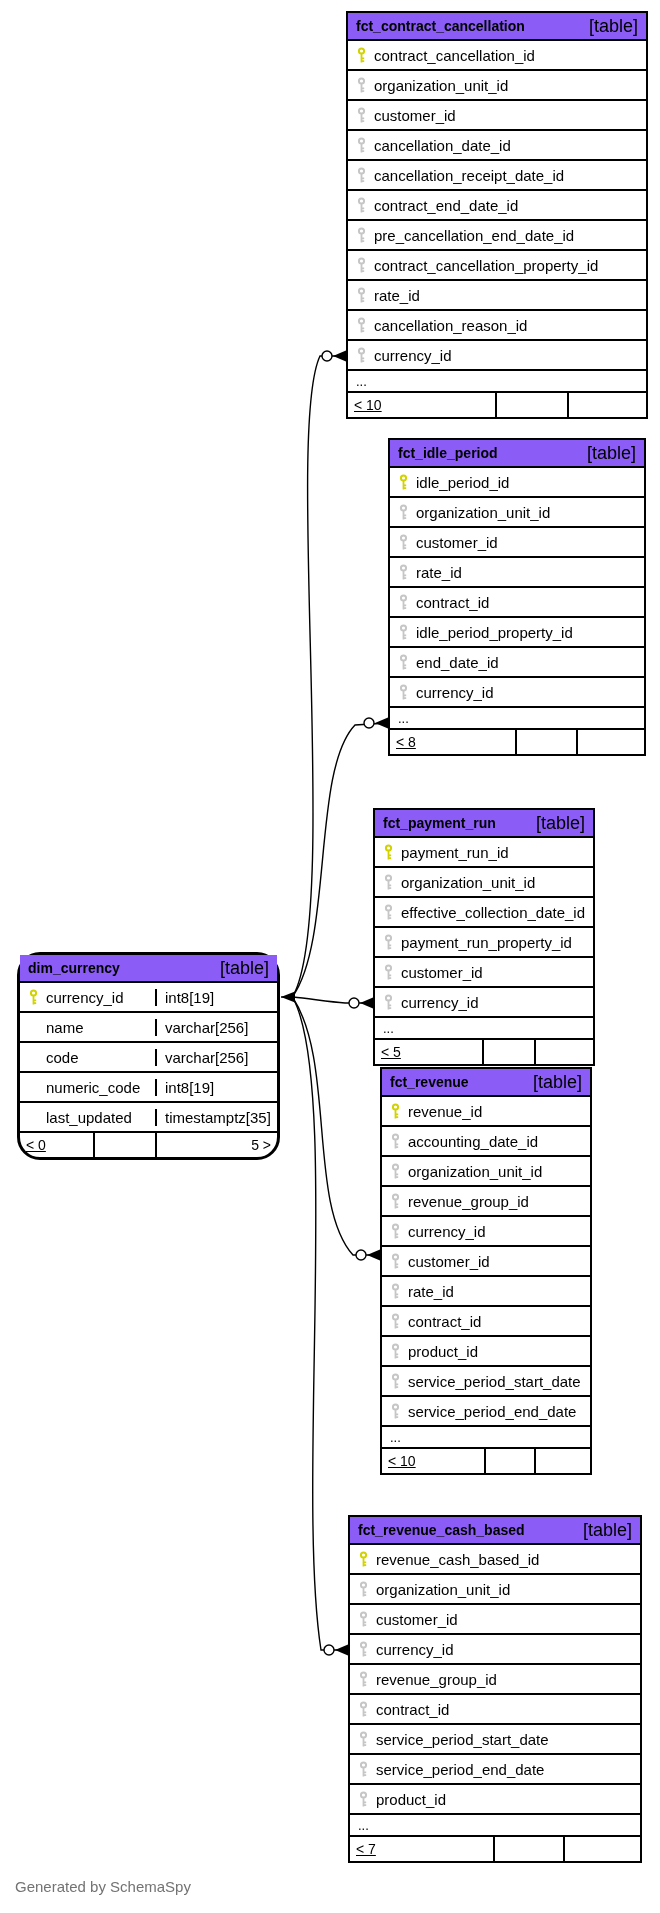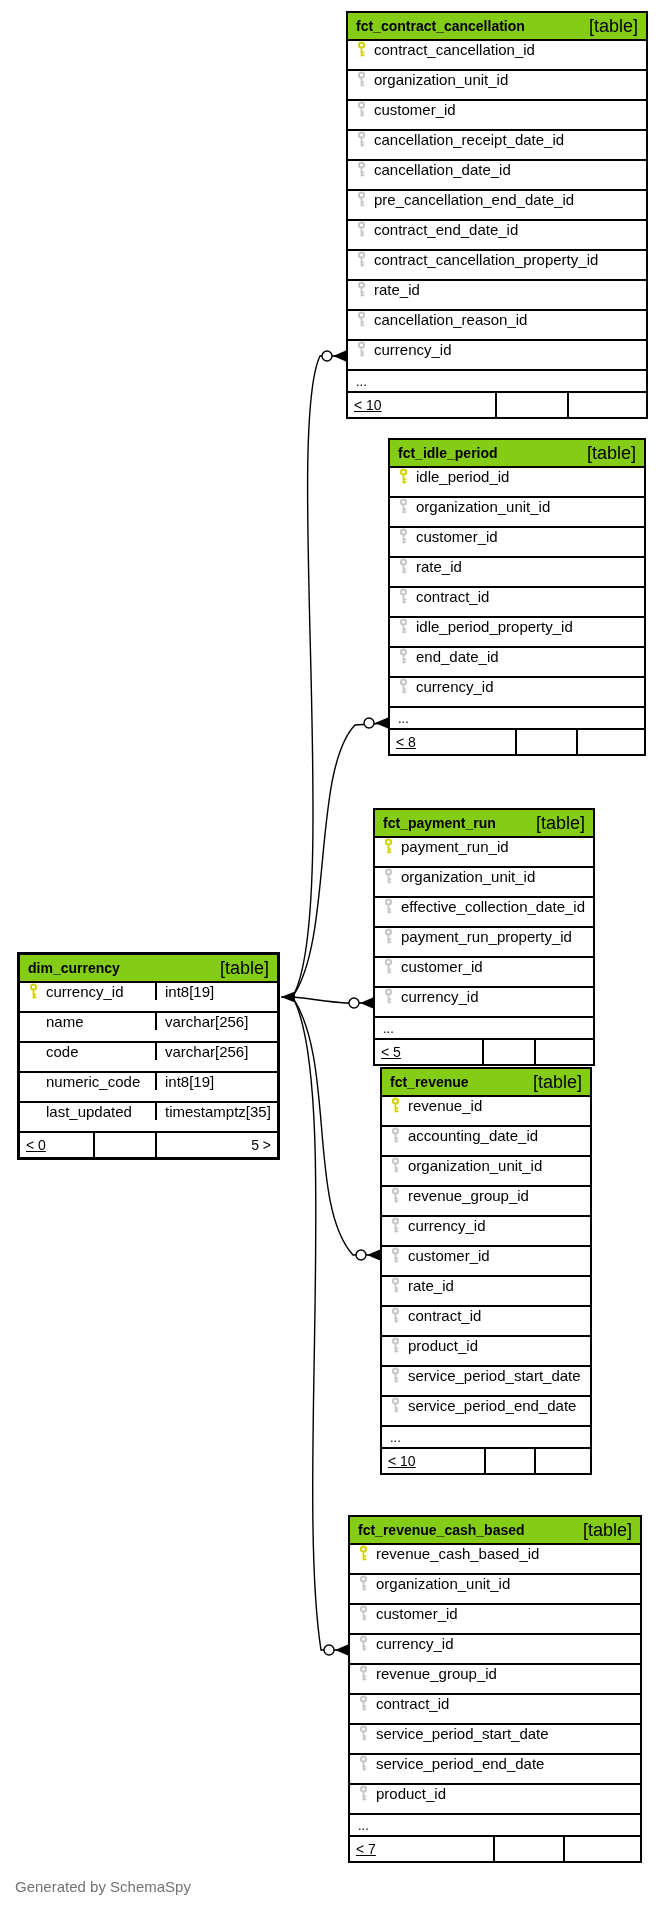--- a/index.html
+++ b/index.html
@@ -1,24 +1,24 @@
 <!DOCTYPE html>
 <html><head>
 <meta charset="utf-8">
 <style>
   html,body{margin:0;padding:0;background:#fff;}
   body{width:660px;height:1913px;position:relative;font-family:"Liberation Sans",sans-serif;color:#000;}
   .canvas{position:absolute;left:0;top:0;width:660px;height:1913px;overflow:hidden;}
   svg.edges{position:absolute;left:0;top:0;z-index:0;}
   .dbtable{position:absolute;z-index:1;background:#fff;border:2px solid #000;box-sizing:border-box;}
-  .dbtable.focus{border-width:3px;}
-  .thead{height:28px;background:#84cc16;border-bottom:2px solid #000;display:flex;align-items:center;justify-content:space-between;padding:0 8px;box-sizing:border-box;}
+  .dbtable.focus{border-width:3px;border-radius:23px;}
+  .thead{height:28px;background:#8b5cf6;border-bottom:2px solid #000;display:flex;align-items:center;justify-content:space-between;padding:0 8px;box-sizing:border-box;}
   .tname{font-weight:bold;font-size:14px;white-space:nowrap;}
   .ttag{font-size:18px;white-space:nowrap;}
-  .trow{height:30px;border-bottom:2px solid #000;display:flex;align-items:flex-start;box-sizing:border-box;background:#fff;}
+  .trow{height:30px;border-bottom:2px solid #000;display:flex;align-items:center;box-sizing:border-box;background:#fff;}
   .cell{display:flex;align-items:center;min-width:0;}
   .cell.namec{flex:1 1 auto;padding-left:8px;}
   .focus .cell.namec{flex:0 0 137px;border-right:2px solid #000;box-sizing:border-box;}
   .focus .cell.typec{flex:1 1 auto;padding-left:8px;}
   .keyicon{flex:0 0 18px;width:18px;display:flex;align-items:center;}
   .cname,.ctype{font-size:15px;white-space:nowrap;}
   .tmore{height:22px;border-bottom:2px solid #000;display:flex;align-items:center;padding-left:8px;font-size:13px;box-sizing:border-box;}
   .tfoot{height:24px;display:flex;box-sizing:border-box;font-size:14px;}
   .tfoot .fc{display:flex;align-items:center;box-sizing:border-box;height:100%;}
   .tfoot .f1{width:50%;border-right:2px solid #000;padding-left:6px;text-decoration:underline;}
@@ -100,54 +100,54 @@
         </div>
       </div>
       <div class="trow">
         <div class="cell namec">
           <span class="keyicon">
             <svg width="11" height="17" viewBox="0 0 11 17">
               <circle cx="5.5" cy="4" r="2.6" fill="none" stroke="#c6c6c6" stroke-width="2"></circle>
               <path d="M5.5 6.6 V15.5 M5.5 11.3 H8.2 M5.5 14.2 H8.2" stroke="#c6c6c6" stroke-width="1.8" fill="none"></path>
             </svg>
           </span>
+          <span class="cname">cancellation_date_id</span>
+        </div>
+      </div>
+      <div class="trow">
+        <div class="cell namec">
+          <span class="keyicon">
+            <svg width="11" height="17" viewBox="0 0 11 17">
+              <circle cx="5.5" cy="4" r="2.6" fill="none" stroke="#c6c6c6" stroke-width="2"></circle>
+              <path d="M5.5 6.6 V15.5 M5.5 11.3 H8.2 M5.5 14.2 H8.2" stroke="#c6c6c6" stroke-width="1.8" fill="none"></path>
+            </svg>
+          </span>
           <span class="cname">cancellation_receipt_date_id</span>
         </div>
       </div>
       <div class="trow">
         <div class="cell namec">
           <span class="keyicon">
             <svg width="11" height="17" viewBox="0 0 11 17">
               <circle cx="5.5" cy="4" r="2.6" fill="none" stroke="#c6c6c6" stroke-width="2"></circle>
               <path d="M5.5 6.6 V15.5 M5.5 11.3 H8.2 M5.5 14.2 H8.2" stroke="#c6c6c6" stroke-width="1.8" fill="none"></path>
             </svg>
           </span>
-          <span class="cname">cancellation_date_id</span>
+          <span class="cname">contract_end_date_id</span>
         </div>
       </div>
       <div class="trow">
         <div class="cell namec">
           <span class="keyicon">
             <svg width="11" height="17" viewBox="0 0 11 17">
               <circle cx="5.5" cy="4" r="2.6" fill="none" stroke="#c6c6c6" stroke-width="2"></circle>
               <path d="M5.5 6.6 V15.5 M5.5 11.3 H8.2 M5.5 14.2 H8.2" stroke="#c6c6c6" stroke-width="1.8" fill="none"></path>
             </svg>
           </span>
           <span class="cname">pre_cancellation_end_date_id</span>
-        </div>
-      </div>
-      <div class="trow">
-        <div class="cell namec">
-          <span class="keyicon">
-            <svg width="11" height="17" viewBox="0 0 11 17">
-              <circle cx="5.5" cy="4" r="2.6" fill="none" stroke="#c6c6c6" stroke-width="2"></circle>
-              <path d="M5.5 6.6 V15.5 M5.5 11.3 H8.2 M5.5 14.2 H8.2" stroke="#c6c6c6" stroke-width="1.8" fill="none"></path>
-            </svg>
-          </span>
-          <span class="cname">contract_end_date_id</span>
         </div>
       </div>
       <div class="trow">
         <div class="cell namec">
           <span class="keyicon">
             <svg width="11" height="17" viewBox="0 0 11 17">
               <circle cx="5.5" cy="4" r="2.6" fill="none" stroke="#c6c6c6" stroke-width="2"></circle>
               <path d="M5.5 6.6 V15.5 M5.5 11.3 H8.2 M5.5 14.2 H8.2" stroke="#c6c6c6" stroke-width="1.8" fill="none"></path>
             </svg>
           </span>

